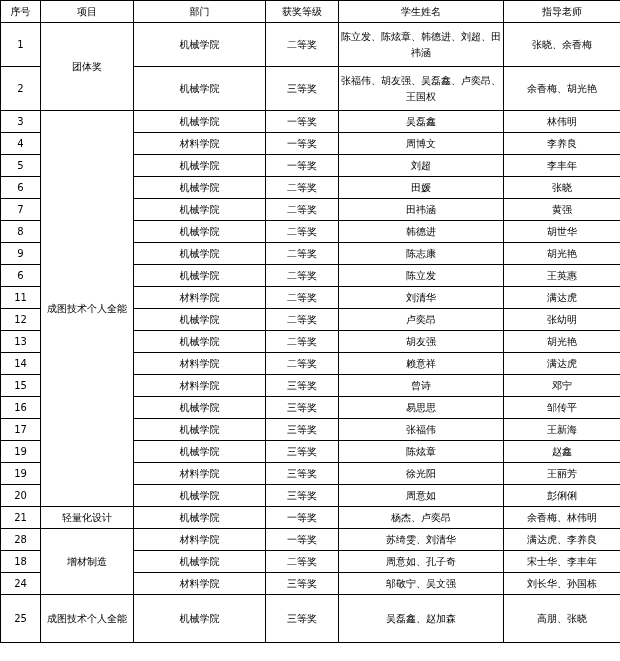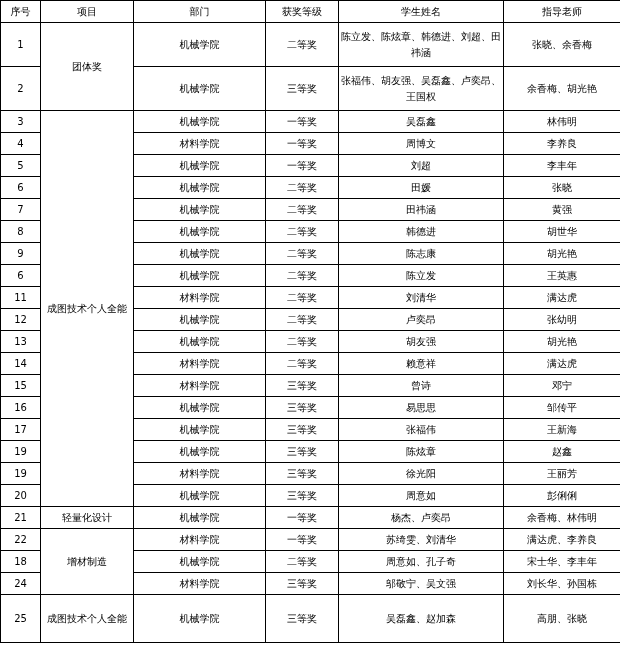--- a/index.html
+++ b/index.html
@@ -210,21 +210,21 @@
         </tr>
         <tr>
           <td class="col-no">21</td>
           <td class="col-project">轻量化设计</td>
           <td class="col-dept">机械学院</td>
           <td class="col-award">一等奖</td>
           <td class="col-students">杨杰、卢奕昂</td>
           <td class="col-teachers">余香梅、林伟明</td>
         </tr>
         <tr>
-          <td class="col-no">22</td>
+          <td class="col-no">28</td>
           <td class="col-project" rowspan="3">增材制造</td>
           <td class="col-dept">材料学院</td>
           <td class="col-award">一等奖</td>
           <td class="col-students">苏绮雯、刘清华</td>
           <td class="col-teachers">满达虎、李养良</td>
         </tr>
         <tr>
           <td class="col-no">18</td>
           <td class="col-dept">机械学院</td>
           <td class="col-award">二等奖</td>

